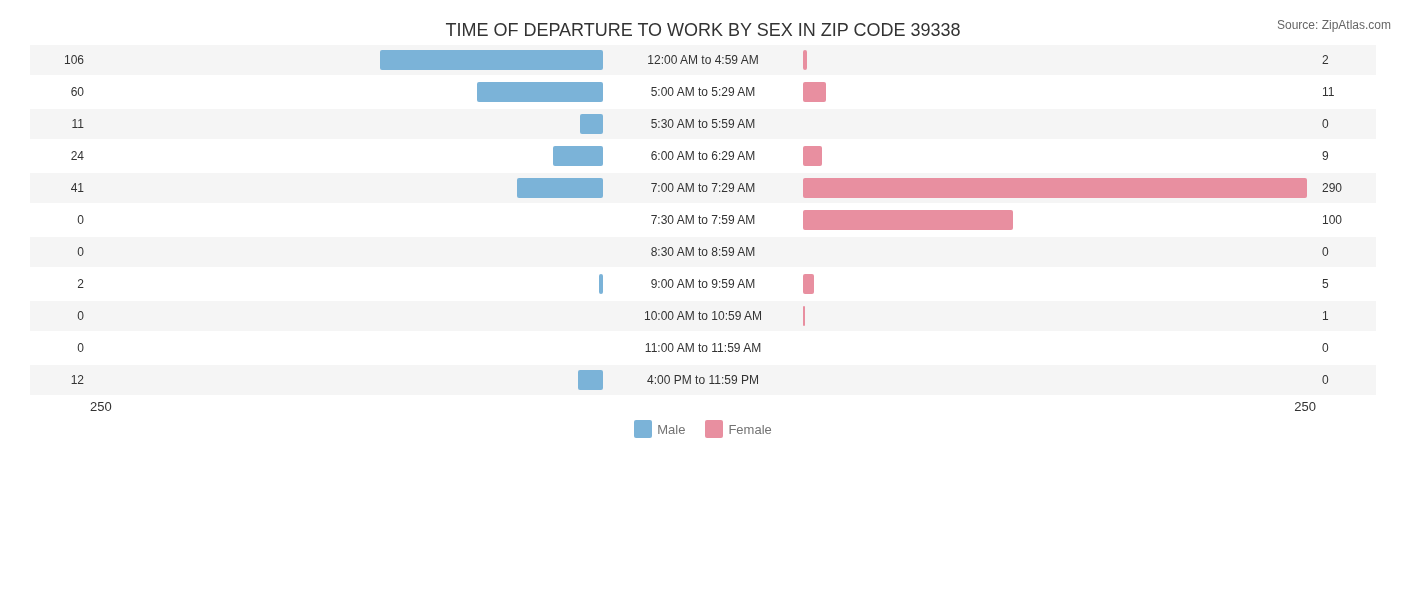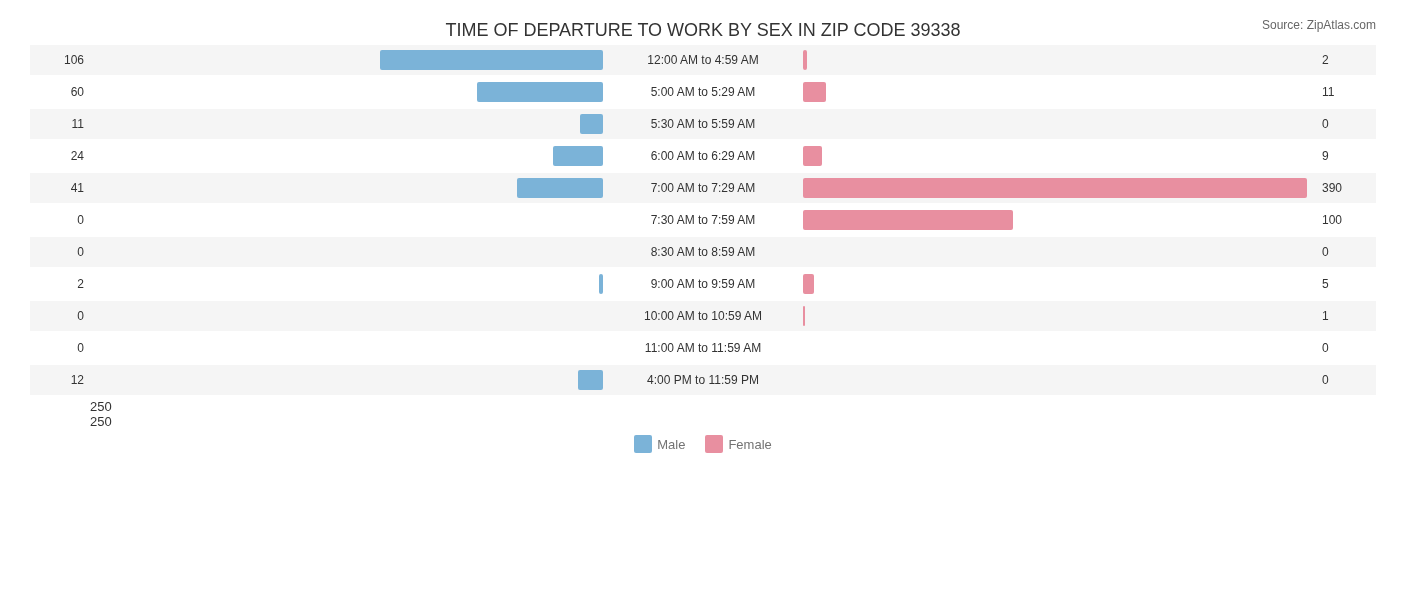--- a/index.html
+++ b/index.html
@@ -23,21 +23,21 @@
       color: #333;
       text-align: center;
       margin-bottom: 4px;
     }
     .chart-source {
       font-size: 12px;
       color: #666;
       text-align: right;
       position: absolute;
       top: 18px;
-      right: 30px;
+      right: 15px;
     }
     .chart-area {
       position: relative;
       margin-top: 0;
       width: 100%;
     }
     .bar-row {
       display: flex;
       align-items: center;
       height: 30px;
@@ -131,21 +131,20 @@
       height: 18px;
       border-radius: 2px;
     }
     .axis-labels {
       display: flex;
       justify-content: space-between;
       padding: 0 60px;
       font-size: 13px;
       color: #333;
       margin-top: 4px;
-      flex-direction: column;
     }
 
     
     
     
   </style>
 </head>
 <body>
 
 <div class="chart-container">
@@ -210,21 +209,21 @@
       <div class="left-value">41</div>
       <div class="bars-center">
         <div class="bar-left-wrap">
           <div class="bar-blue" style="width:86.10000000000001px;"></div>
         </div>
         <div class="label-center">7:00 AM to 7:29 AM</div>
         <div class="bar-right-wrap">
           <div class="bar-pink" style="width:504px;"></div>
         </div>
       </div>
-      <div class="right-value">390</div>
+      <div class="right-value">290</div>
     </div>
       <div class="bar-row">
       <div class="left-value">0</div>
       <div class="bars-center">
         <div class="bar-left-wrap">
           <div class="bar-blue" style="width:0px;"></div>
         </div>
         <div class="label-center">7:30 AM to 7:59 AM</div>
         <div class="bar-right-wrap">
           <div class="bar-pink" style="width:210px;"></div>

